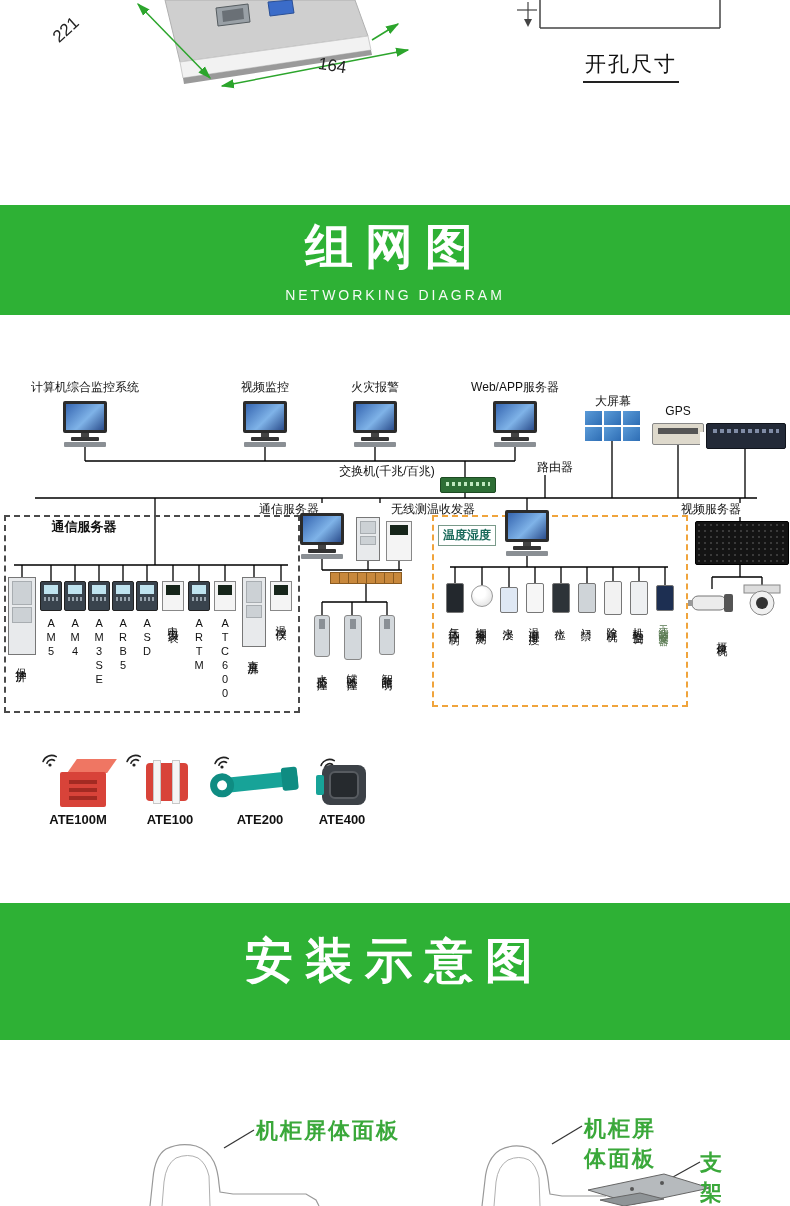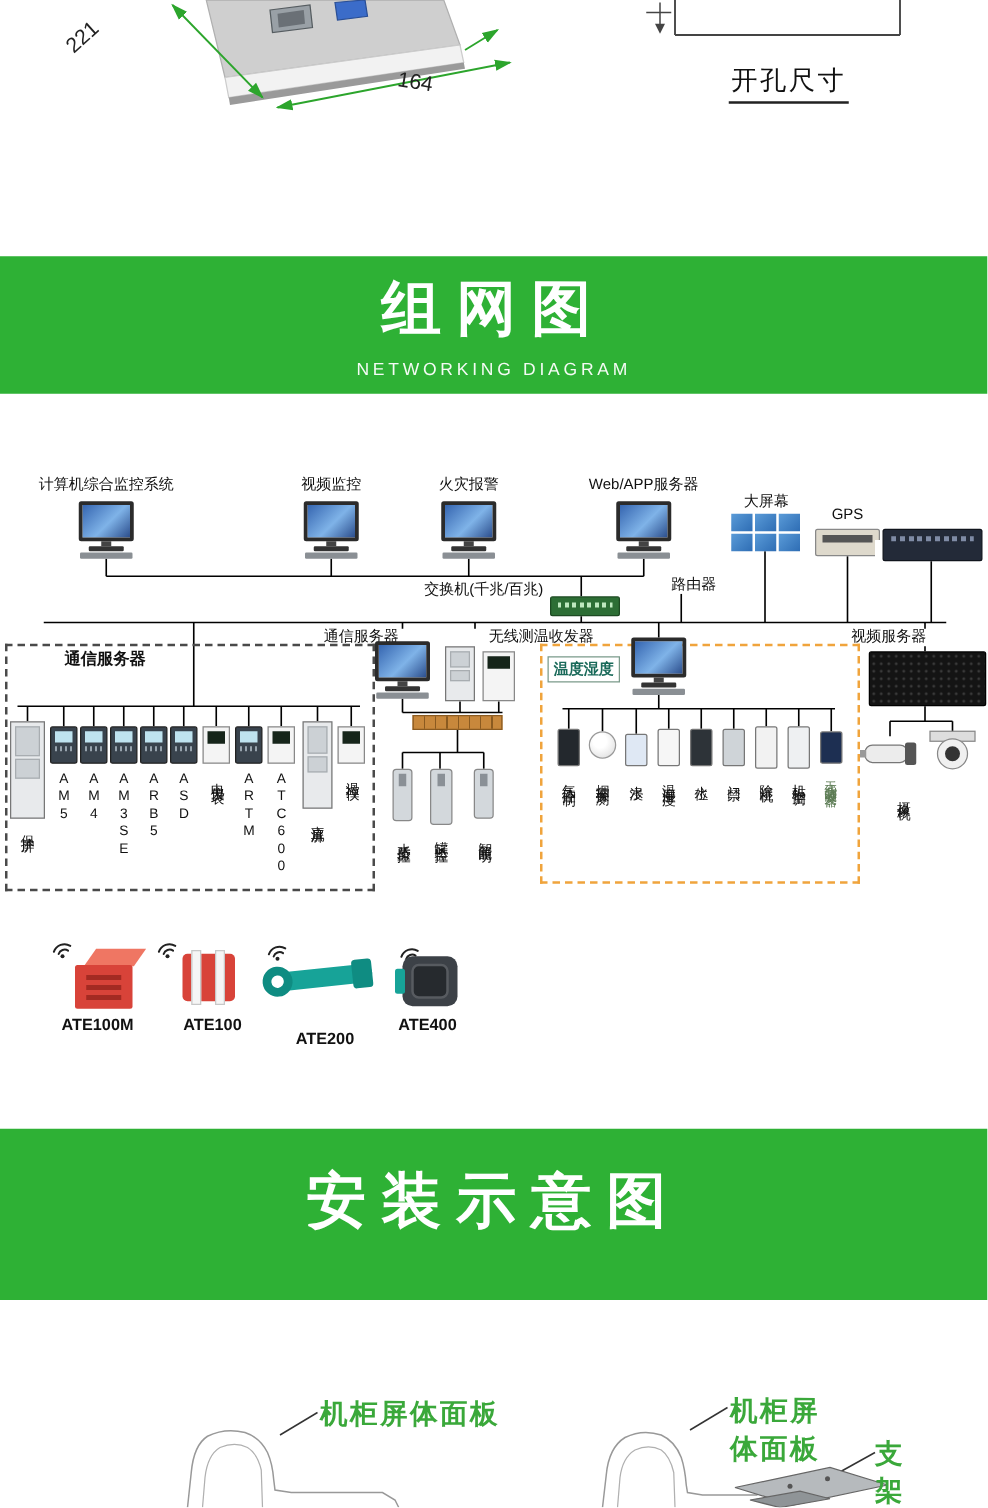--- a/index.html
+++ b/index.html
@@ -317,21 +317,21 @@
         <circle cx="10" cy="14" r="1.6" fill="#222"></circle>
     </svg>
     <svg class="abs" style="left:204px;top:446px;" width="100" height="44" viewBox="0 0 100 44">
       <g transform="rotate(-6 50 22)">
         <rect x="16" y="14" width="78" height="15" rx="7" fill="#17a398"></rect>
         <rect x="78" y="10" width="16" height="23" rx="3" fill="#0f8c82"></rect>
         <circle cx="18" cy="21" r="12" fill="#0f8c82"></circle>
         <circle cx="18" cy="21" r="5" fill="#fff"></circle>
       </g>
     </svg>
-    <div class="plbl" style="left:226px;top:508px;width:68px;">ATE200</div>
+    <div class="plbl" style="left:226px;top:497px;width:68px;">ATE200</div>
 
     <svg class="wifi" style="left:318px;top:440px;" width="20" height="18" viewBox="0 0 20 18">
       <g fill="none" stroke="#222" stroke-width="1.6" stroke-linecap="round" transform="rotate(-20 10 9)">
           <path d="M3,8 a9,9 0 0 1 14,0"></path>
           <path d="M6,11 a5,5 0 0 1 8,0"></path>
         </g>
         <circle cx="10" cy="14" r="1.6" fill="#222"></circle>
     </svg>
     <div class="ate400" style="left:322px;top:450px;"></div>
     <div class="plbl" style="left:310px;top:497px;width:64px;">ATE400</div>

